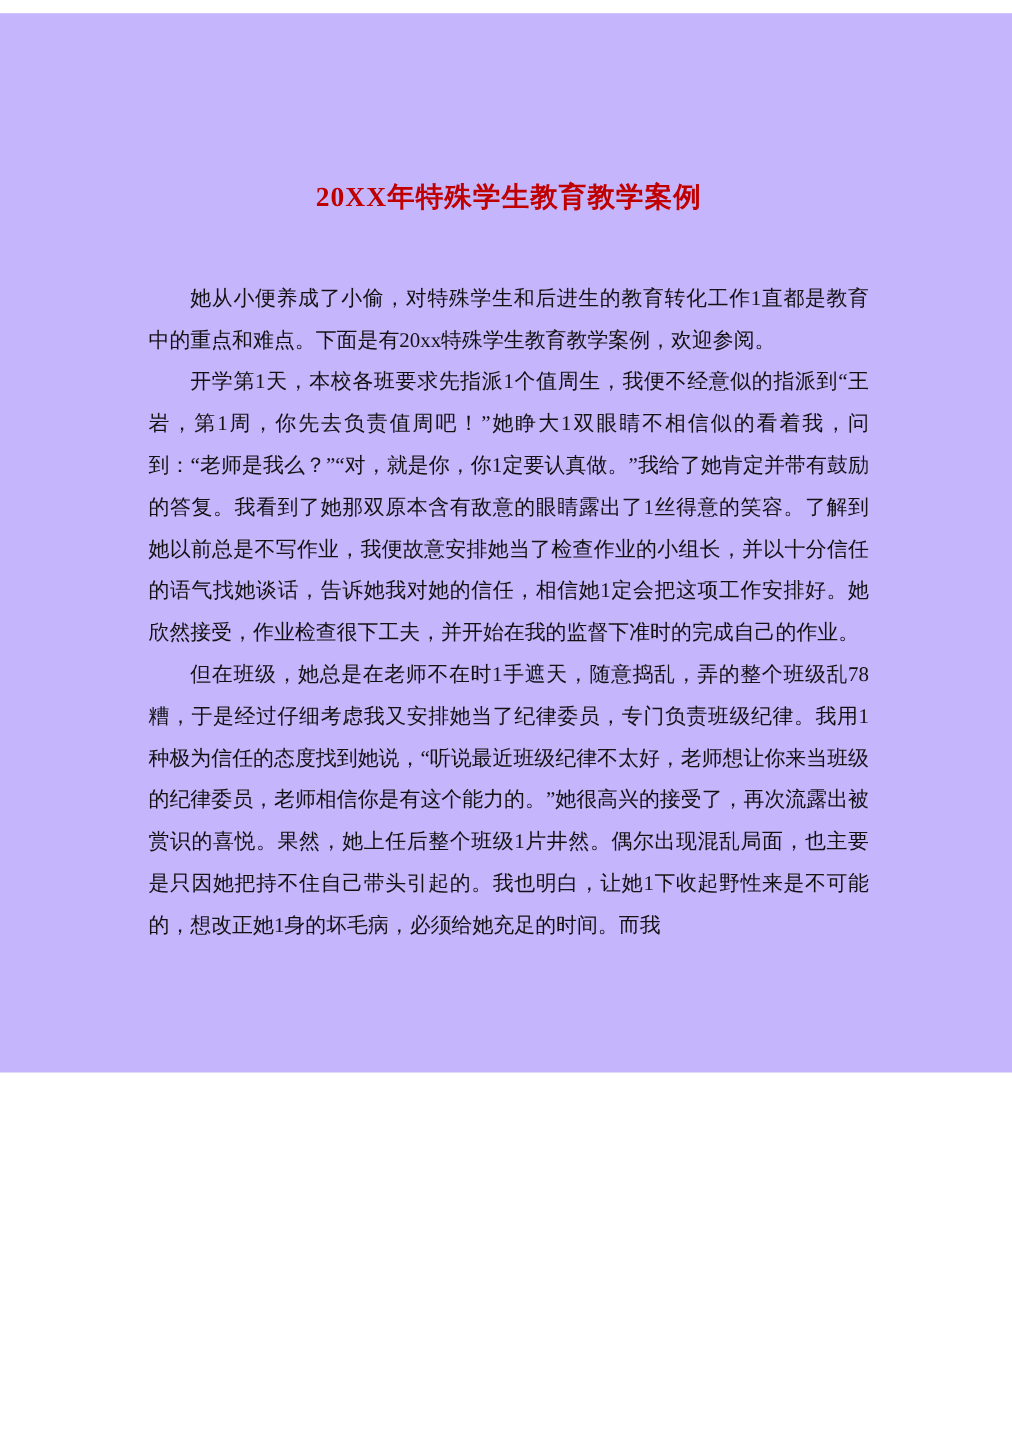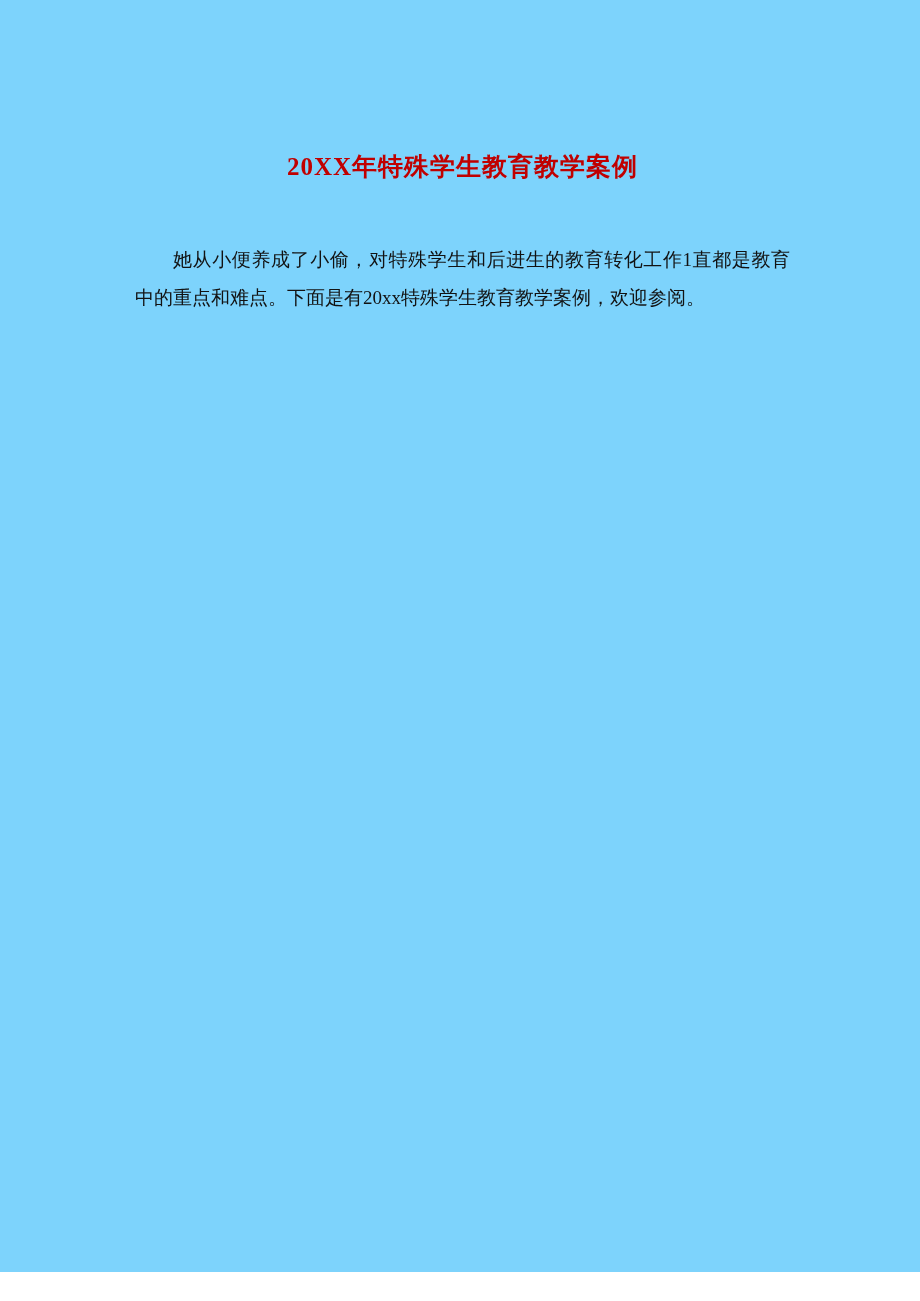--- a/index.html
+++ b/index.html
@@ -3,23 +3,23 @@
 <meta charset="utf-8">
 <style>
   html, body {
     margin: 0;
     padding: 0;
     background: #ffffff;
   }
   .page {
     position: relative;
     width: 920px;
-    height: 1272px;
-    margin: 0 auto;
-    background: #7dd3fc;
+    height: 963px;
+    margin: 12px auto;
+    background: #c4b5fd;
     box-sizing: border-box;
     padding: 150px 130px 60px 135px;
     font-family: "Liberation Serif", "DejaVu Serif", serif;
     color: #000000;
     overflow: hidden;
   }
   .doc-title {
     margin: 0 0 58px 0;
     text-align: center;
     font-size: 25px;
@@ -44,14 +44,16 @@
 </head>
 <body>
 
 <div class="page">
   <h1 class="doc-title">20XX年特殊学生教育教学案例</h1>
 
   <p class="para indent">她从小便养成了小偷，对特殊学生和后进生的教育转化工作1直都是教育中的重点和难点。下面是有20xx特殊学生教育教学案例，欢迎参阅。</p>
 
 
 
+  <p class="para indent">开学第1天，本校各班要求先指派1个值周生，我便不经意似的指派到“王岩，第1周，你先去负责值周吧！”她睁大1双眼睛不相信似的看着我，问到：“老师是我么？”“对，就是你，你1定要认真做。”我给了她肯定并带有鼓励的答复。我看到了她那双原本含有敌意的眼睛露出了1丝得意的笑容。了解到她以前总是不写作业，我便故意安排她当了检查作业的小组长，并以十分信任的语气找她谈话，告诉她我对她的信任，相信她1定会把这项工作安排好。她欣然接受，作业检查很下工夫，并开始在我的监督下准时的完成自己的作业。</p>
 
+  <p class="para indent">但在班级，她总是在老师不在时1手遮天，随意捣乱，弄的整个班级乱78糟，于是经过仔细考虑我又安排她当了纪律委员，专门负责班级纪律。我用1种极为信任的态度找到她说，“听说最近班级纪律不太好，老师想让你来当班级的纪律委员，老师相信你是有这个能力的。”她很高兴的接受了，再次流露出被赏识的喜悦。果然，她上任后整个班级1片井然。偶尔出现混乱局面，也主要是只因她把持不住自己带头引起的。我也明白，让她1下收起野性来是不可能的，想改正她1身的坏毛病，必须给她充足的时间。而我</p>
 </div>
 
 </body></html>

